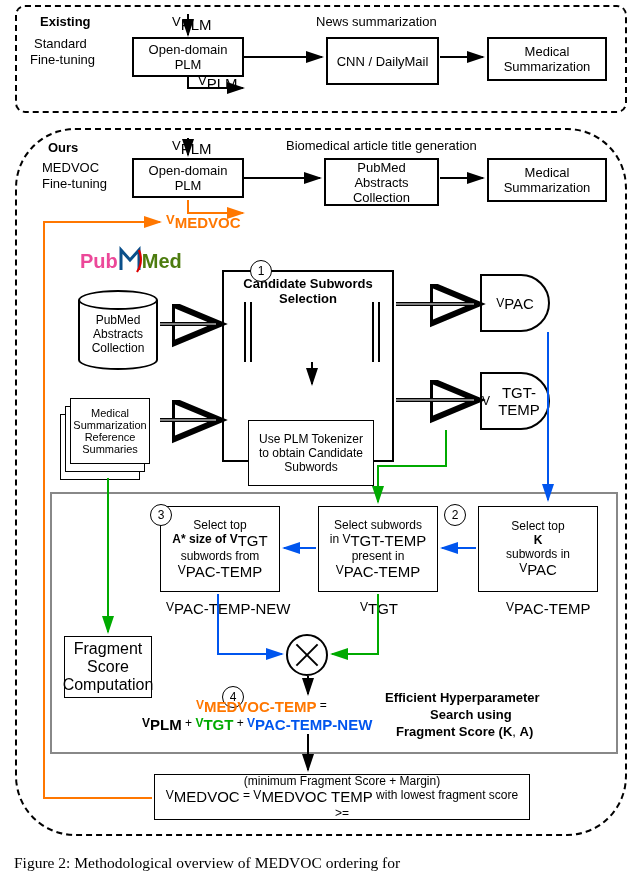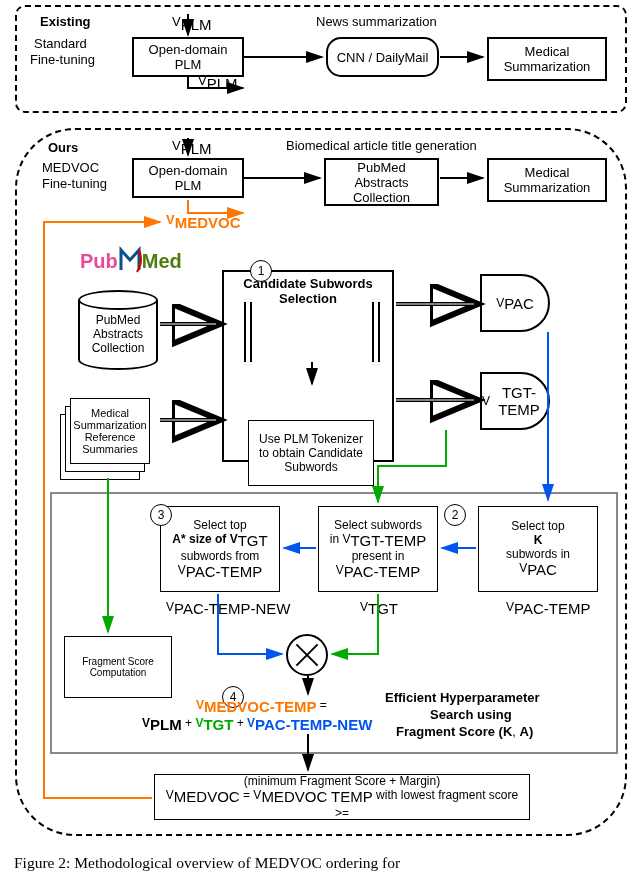--- a/index.html
+++ b/index.html
@@ -156,21 +156,21 @@
 <div class="label bold" style="left:40px; top:14px;">Existing</div>
 <div class="label" style="left:34px; top:36px;">Standard</div>
 <div class="label" style="left:30px; top:52px;">Fine-tuning</div>
 
 <div class="label" style="left:172px; top:14px;">V<sub>PLM</sub></div>
 <div class="label" style="left:198px; top:73px;">V<sub>PLM</sub></div>
 
 <div class="box solid-border" style="left:132px; top:37px; width:112px; height:40px;">Open-domain PLM</div>
 
 <div class="label" style="left:316px; top:14px;">News summarization</div>
-<div class="box solid-border" style="left:326px; top:37px; width:113px; height:40px;border-radius:15px;">CNN / DailyMail</div>
+<div class="box solid-border" style="left:326px; top:37px; width:113px; height:48px;">CNN / DailyMail</div>
 
 <div class="box solid-border" style="left:487px; top:37px; width:120px; height:44px;">Medical Summarization</div>
 
 <div class="dashed-round" style="left:15px; top:128px; width:612px; height:708px;"></div>
 <div class="label bold" style="left:48px; top:140px;">Ours</div>
 <div class="label" style="left:42px; top:160px;">MEDVOC</div>
 <div class="label" style="left:42px; top:176px;">Fine-tuning</div>
 
 <div class="label" style="left:172px; top:138px;">V<sub>PLM</sub></div>
 <div class="box solid-border" style="left:132px; top:158px; width:112px; height:40px;">Open-domain PLM</div>
@@ -240,21 +240,21 @@
   <span>Select top</span>
   <span class="bold">K</span>
   <span>subwords in</span>
   <span><span>V</span><sub>PAC</sub></span>
 </div>
 
 <div class="label" style="left:166px; top:600px; font-size:12px;">V<sub>PAC-TEMP-NEW</sub></div>
 <div class="label" style="left:360px; top:600px; font-size:12px;">V<sub>TGT</sub></div>
 <div class="label" style="left:506px; top:600px; font-size:12px;">V<sub>PAC-TEMP</sub></div>
 
-<div class="box thin-border" style="left:64px; top:636px; width:108px; height:62px; font-size:10px;">Fragment Score Computation</div>
+<div class="box thin-border" style="left:64px; top:636px; width:88px; height:62px; font-size:16px;">Fragment Score Computation</div>
 <div class="step" style="left:222px; top:686px;">4</div>
 
 <div class="circle" style="left:286px; top:634px;">
   <div class="x" style="transform: translate(-50%,-50%) rotate(45deg);"></div>
   <div class="x" style="transform: translate(-50%,-50%) rotate(-45deg);"></div>
 </div>
 
 <div class="label bold" style="left:385px; top:690px; font-size:13px; text-align:right;">Efficient Hyperparameter</div>
 <div class="label bold" style="left:430px; top:707px; font-size:13px;">Search using</div>
 <div class="label bold" style="left:396px; top:724px; font-size:13px;">Fragment Score (K<span style="font-weight:normal">, </span>A)</div>

